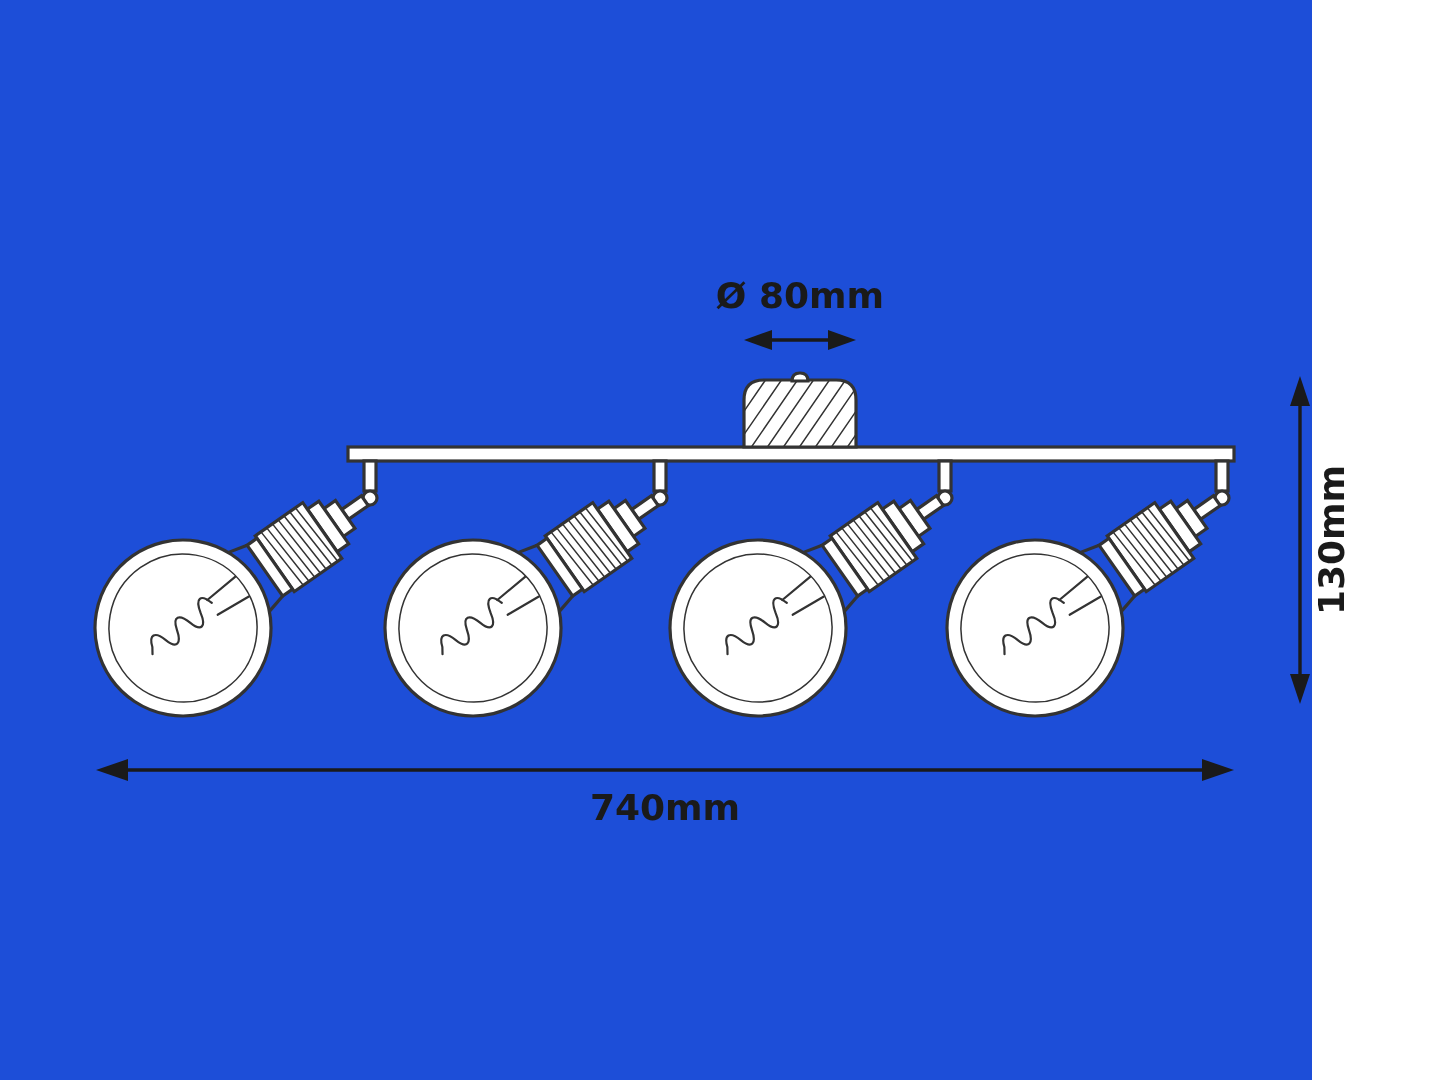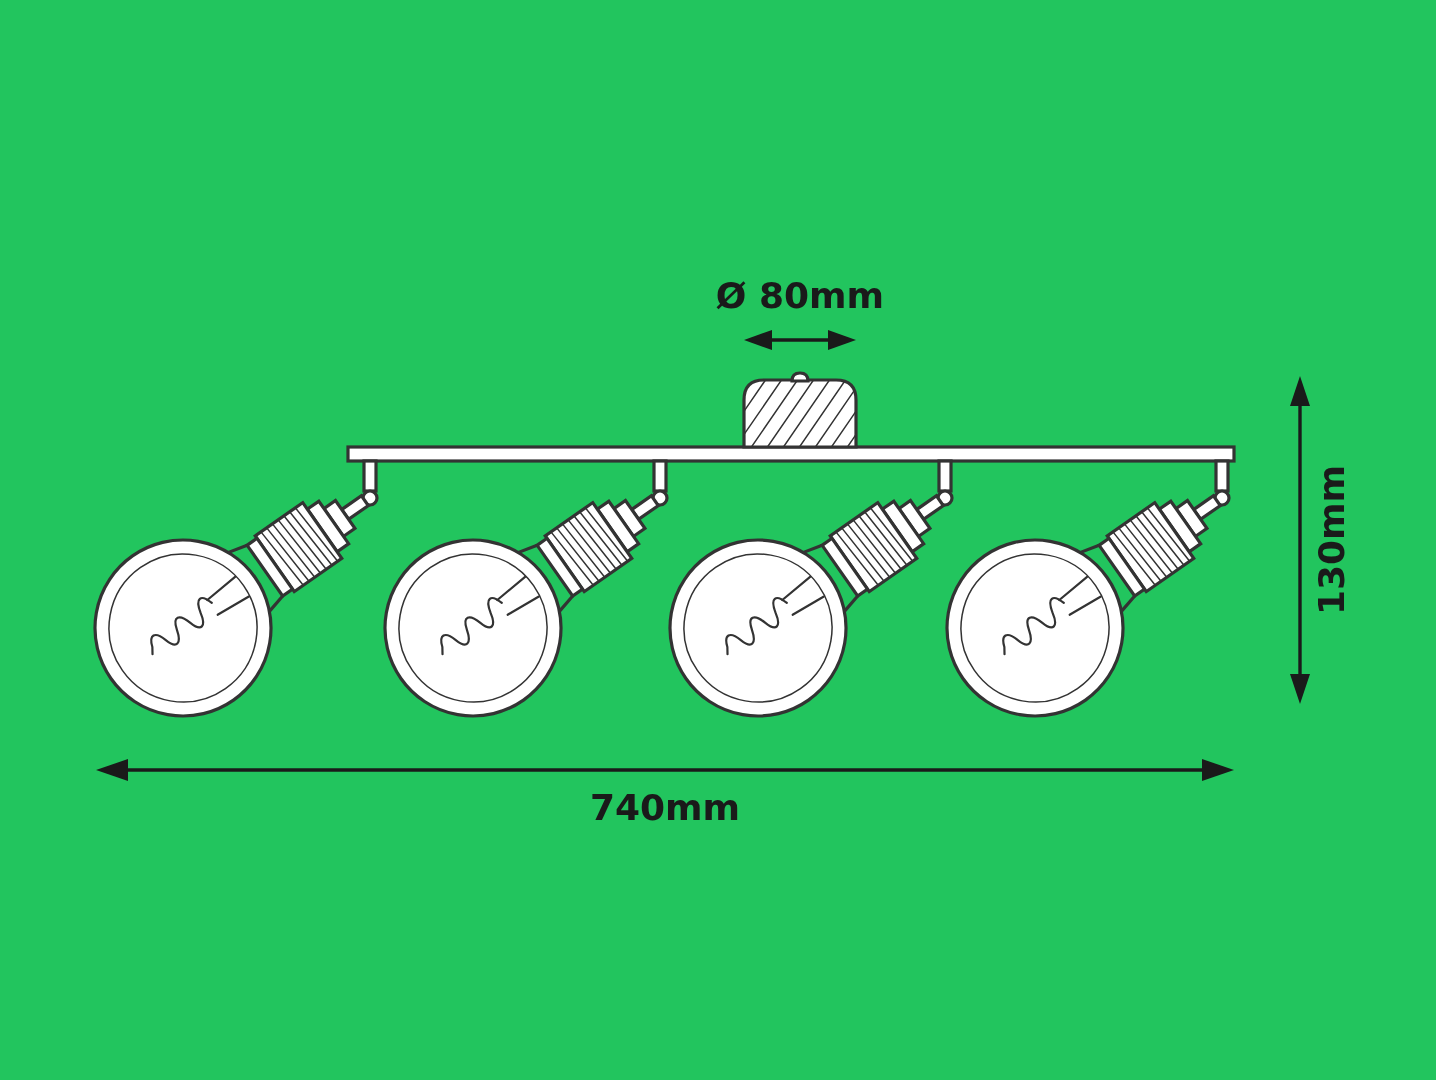--- a/index.html
+++ b/index.html
@@ -5,24 +5,24 @@
   html, body {
     margin: 0;
     padding: 0;
     background: #ffffff;
     width: 1440px;
     height: 1080px;
     overflow: hidden;
     font-family: "DejaVu Sans", sans-serif;
   }
   .stage {
-    width: 1436px;
+    width: 1312px;
     height: 1080px;
     position: relative;
-    background: #22c55e;
+    background: #1d4ed8;
   }
   svg { display: block; }
   .outline  { fill: #ffffff; stroke: #333333; stroke-width: 3.2; }
   .outline2 { fill: none;    stroke: #333333; stroke-width: 3.2; }
   .thin     { fill: none;    stroke: #333333; stroke-width: 1.5; }
   .detail   { fill: none;    stroke: #333333; stroke-width: 2.2; stroke-linecap: round; }
   .dim-line { stroke: #1a1a1a; stroke-width: 3.4; }
   .dim-head { fill: #1a1a1a; stroke: none; }
   .dim-text {
     fill: #1a1a1a;

